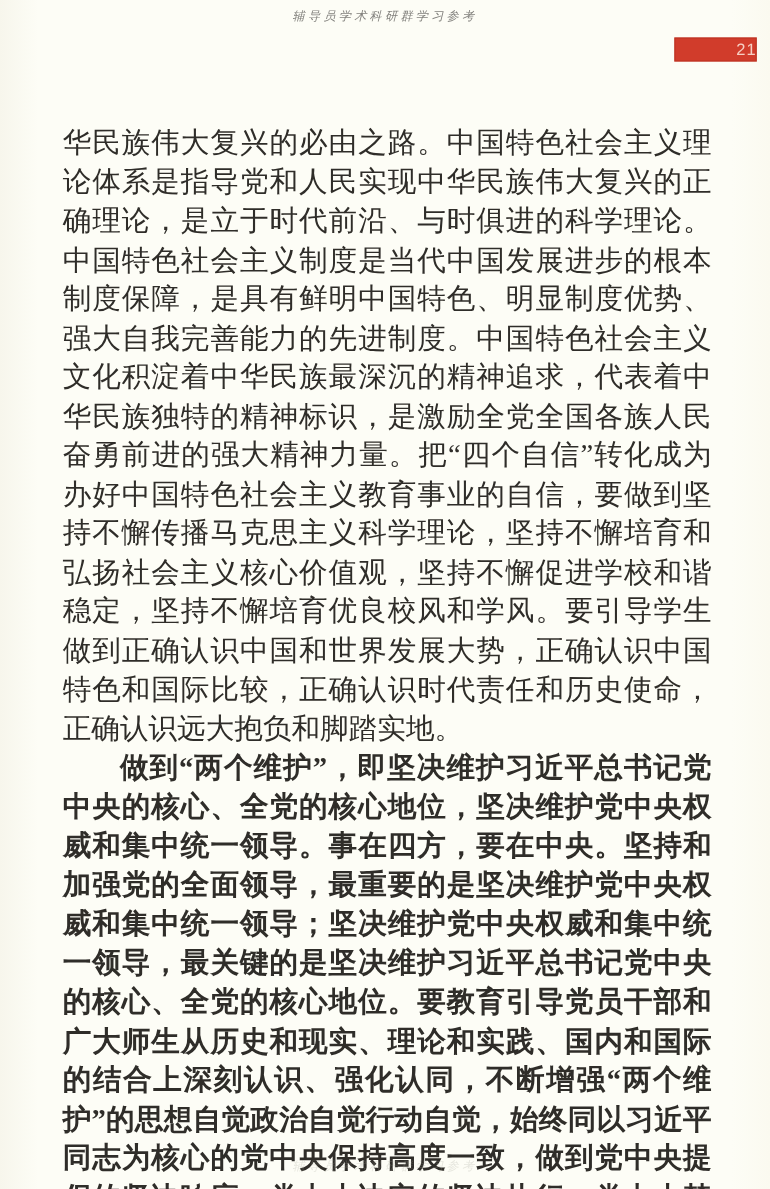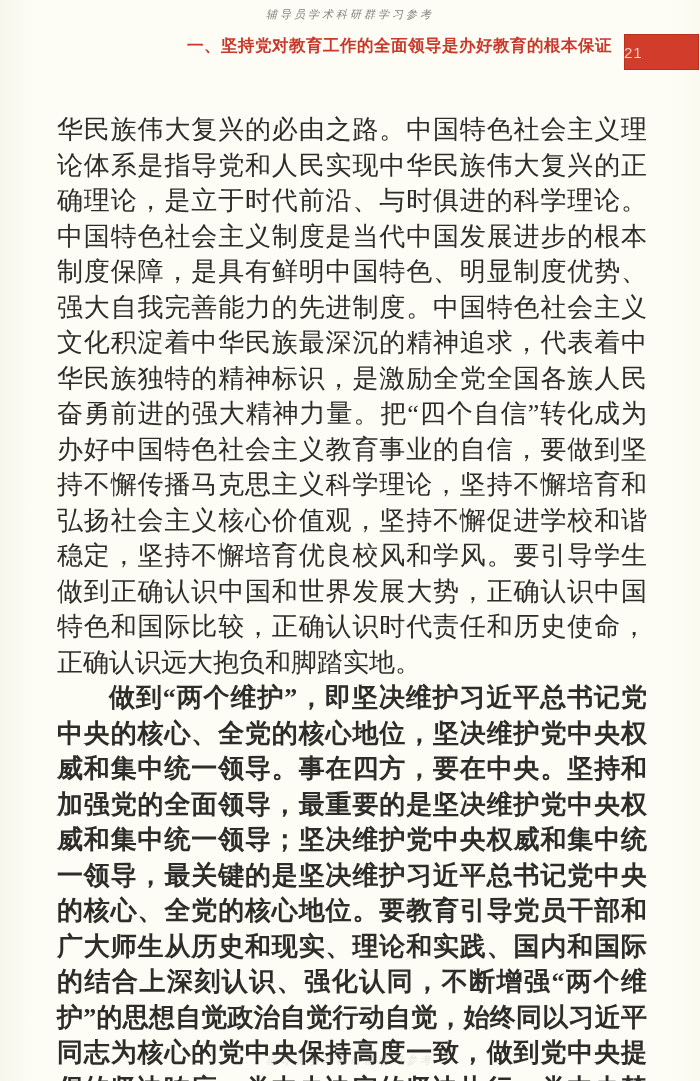--- a/index.html
+++ b/index.html
@@ -39,28 +39,28 @@
     font-size: 16.5px;
     font-weight: 600;
     color: #c8392a;
     letter-spacing: 0.5px;
     white-space: nowrap;
   }
 
   .page-number-box {
     position: absolute;
     top: 34px;
-    right: 1px;
+    right: 12px;
     width: 75px;
-    height: 36px;
+    height: 22px;
     background: #d13c2b;
     box-shadow: inset 0 0 0 1px rgba(170,40,24,0.55);
     display: flex;
     align-items: center;
-    justify-content: flex-start;
+    justify-content: flex-end;
   }
   .page-number-box .num {
     font-family: "Liberation Sans", sans-serif;
     font-size: 15px;
     color: #f6cfc3;
     letter-spacing: 1px;
   }
 
   .body-text {
     position: absolute;
@@ -78,21 +78,20 @@
   .para.indent { text-indent: 2em; font-weight: bold; }
 </style>
 </head>
 <body>
 
 <div class="page">
 
   <div class="watermark top">辅导员学术科研群学习参考</div>
 
   <div class="header">
-    <div class="chapter-title">一、坚持党对教育工作的全面领导是办好教育的根本保证</div>
     <div class="page-number-box">
       <span class="num">21</span>
     </div>
   </div>
 
   <div class="body-text">
     <p class="para">华民族伟大复兴的必由之路。中国特色社会主义理论体系是指导党和人民实现中华民族伟大复兴的正确理论，是立于时代前沿、与时俱进的科学理论。中国特色社会主义制度是当代中国发展进步的根本制度保障，是具有鲜明中国特色、明显制度优势、强大自我完善能力的先进制度。中国特色社会主义文化积淀着中华民族最深沉的精神追求，代表着中华民族独特的精神标识，是激励全党全国各族人民奋勇前进的强大精神力量。把“四个自信”转化成为办好中国特色社会主义教育事业的自信，要做到坚持不懈传播马克思主义科学理论，坚持不懈培育和弘扬社会主义核心价值观，坚持不懈促进学校和谐稳定，坚持不懈培育优良校风和学风。要引导学生做到正确认识中国和世界发展大势，正确认识中国特色和国际比较，正确认识时代责任和历史使命，正确认识远大抱负和脚踏实地。</p>
     <p class="para indent">做到“两个维护”，即坚决维护习近平总书记党中央的核心、全党的核心地位，坚决维护党中央权威和集中统一领导。事在四方，要在中央。坚持和加强党的全面领导，最重要的是坚决维护党中央权威和集中统一领导；坚决维护党中央权威和集中统一领导，最关键的是坚决维护习近平总书记党中央的核心、全党的核心地位。要教育引导党员干部和广大师生从历史和现实、理论和实践、国内和国际的结合上深刻认识、强化认同，不断增强“两个维护”的思想自觉政治自觉行动自觉，始终同以习近平同志为核心的党中央保持高度一致，做到党中央提倡的坚决响应、党中央决定的坚决执行、党中央禁止的坚决不做。</p>
   </div>
 

